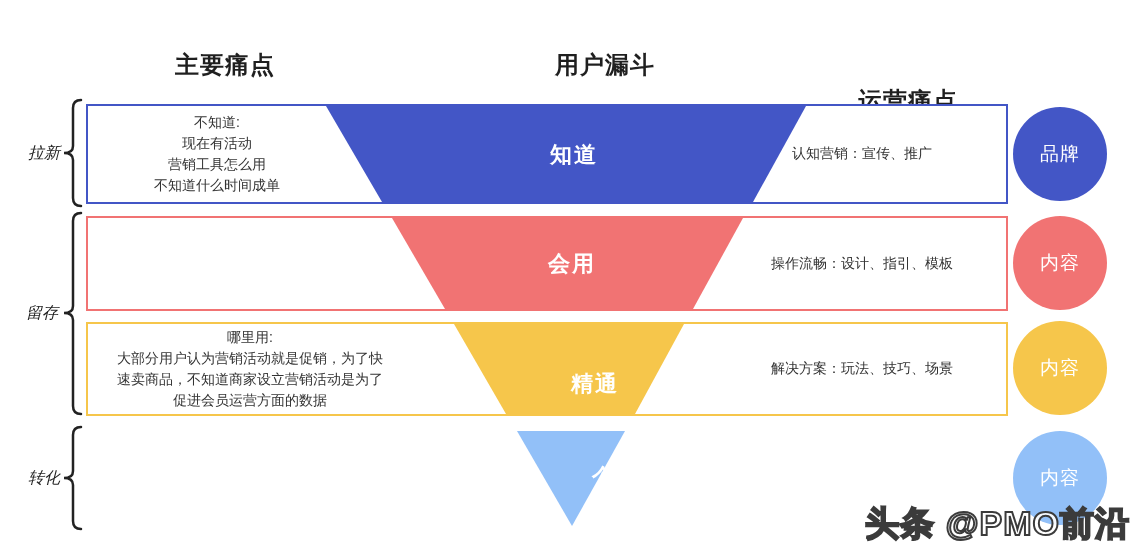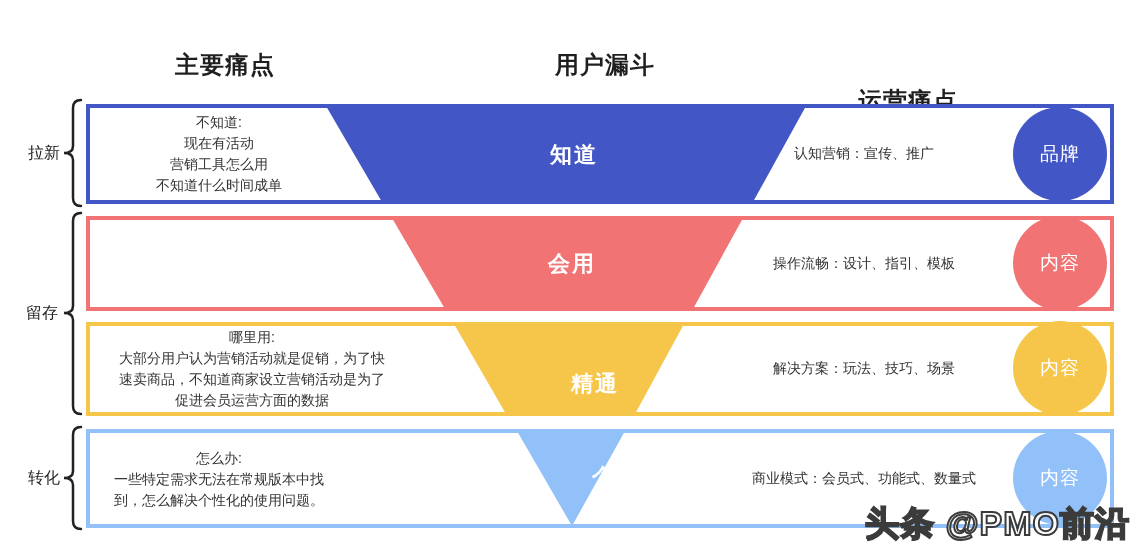--- a/index.html
+++ b/index.html
@@ -9,22 +9,22 @@
   }
   .col-header{
     position:absolute;top:49px;width:210px;text-align:center;
     font-size:24px;font-weight:600;color:#1f1f1f;letter-spacing:1px;
   }
   .hdr-left{left:120px;}
   .hdr-center{left:500px;}
   .hdr-right{left:803px;margin-top:36px;}
 
   .row{
-    position:absolute;left:86px;width:1028px;background:#fff;
-    border:4px solid #c4b5fd;box-sizing:border-box;
+    position:absolute;left:86px;width:922px;background:#fff;
+    border:2px solid #c4b5fd;box-sizing:border-box;
   }
   .row0{top:104px;height:100px;}
   .row1{top:216px;height:95px;}
   .row2{top:322px;height:94px;}
   .row3{top:429px;height:99px;}
 
   .pain{
     position:absolute;left:4px;top:50%;transform:translateY(-50%);
     width:250px;text-align:center;white-space:pre-line;
     font-size:14px;line-height:21px;color:#333;
@@ -53,20 +53,21 @@
     color:#fff;font-size:19px;letter-spacing:1px;background:#999;
   }
   .c0{top:107px;}
   .c1{top:216px;}
   .c2{top:321px;}
   .c3{top:431px;}
 
   .stage-label{
     position:absolute;width:44px;text-align:right;font-size:16px;color:#1f1f1f;
     transform:translateY(-50%);
+    font-style:italic;
   }
   .sl0{left:16px;top:153px;}
   .sl1{left:14px;top:313px;}
   .sl2{left:16px;top:478px;}
 
   .watermark{
     position:absolute;right:4px;bottom:6px;z-index:9;
     font-size:34px;font-weight:bold;letter-spacing:1px;
     color:rgba(255,255,255,0.92);
     -webkit-text-stroke:2px #3b3b3b;
@@ -101,26 +102,20 @@
   <div class="row row1" style="border-color: rgb(241, 115, 115);">
     <div class="ops">操作流畅：设计、指引、模板</div>
   </div>
   <div class="row row2" style="border-color: rgb(246, 198, 75);">
     <div class="pain">哪里用:
 大部分用户认为营销活动就是促销，为了快
 速卖商品，不知道商家设立营销活动是为了
 促进会员运营方面的数据</div>
     <div class="ops">解决方案：玩法、技巧、场景</div>
   </div>
-  <div class="row row3" style="border-color: rgb(146, 192, 248);">
-    <div class="pain">怎么办:
-一些特定需求无法在常规版本中找
-到，怎么解决个性化的使用问题。</div>
-    <div class="ops">商业模式：会员式、功能式、数量式</div>
-  </div>
 
   <svg class="overlay" width="1134" height="553" viewBox="0 0 1134 553">
     <polygon points="326,106 806,106 753,202 382,202" fill="#4356C6"></polygon>
     <polygon points="392,218 743,218 693,309 445,309" fill="#F17373"></polygon>
     <polygon points="454,324 684,324 635,414 506,414" fill="#F6C64B"></polygon>
     <polygon points="517,431 625,431 572,526" fill="#92C0F8"></polygon>
   </svg>
   <div class="funnel-label fl0">知道</div>
   <div class="funnel-label fl1">会用</div>
   <div class="funnel-label fl2">精通</div>

